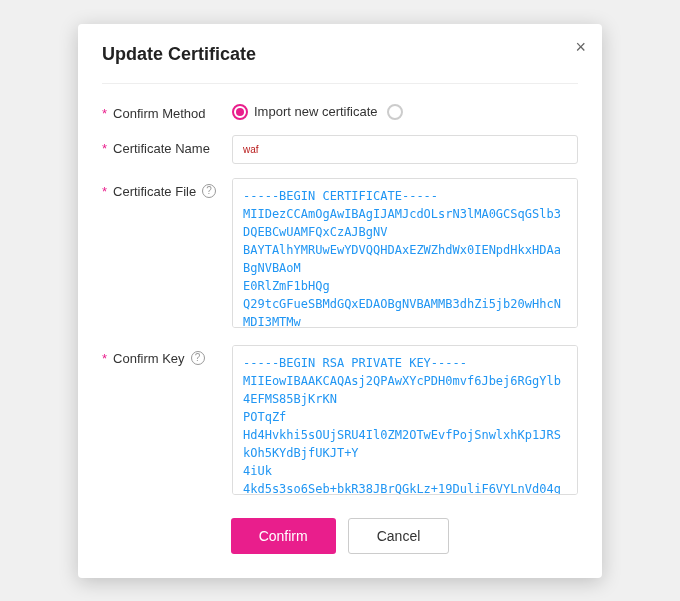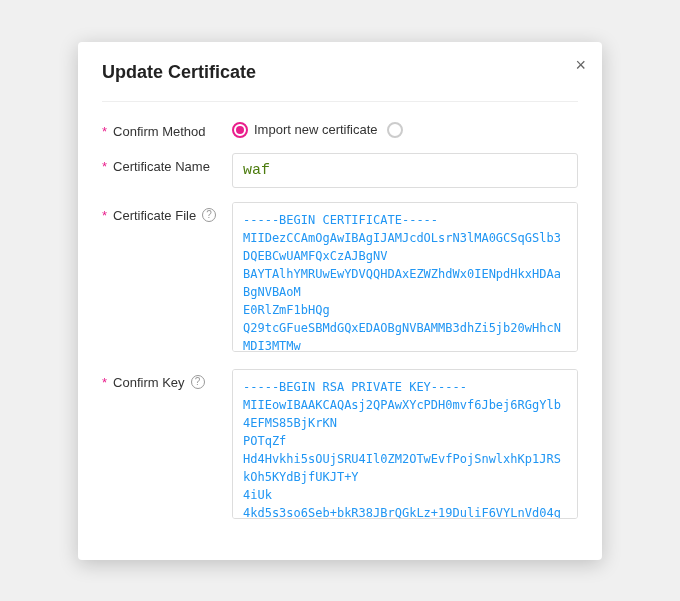--- a/index.html
+++ b/index.html
@@ -112,24 +112,23 @@
       width: 8px;
       height: 8px;
       border-radius: 50%;
       background: #e91e8c;
     }
     .text-input {
       width: 100%;
       border: 1px solid #ddd;
       border-radius: 3px;
       padding: 8px 10px;
-      font-size: 15px;
-      color: #4d7c0f;
+      font-size: 10px;
+      color: #b91c1c;
       outline: none;
-      font-family: Liberation Mono, monospace;
     }
     .textarea-field {
       width: 100%;
       height: 150px;
       border: 1px solid #ddd;
       border-radius: 3px;
       padding: 8px 10px;
       font-size: 12px;
       font-family: monospace;
       color: #2196F3;
@@ -234,13 +233,17 @@
 Hd4Hvkhi5sOUjSRU4Il0ZM2OTwEvfPojSnwlxhKp1JRSkOh5KYdBjfUKJT+Y
 4iUk
 4kd5s3so6Seb+bkR38JBrQGkLz+19DuliF6VYLnVd04gekF1W5jF3/3lZDohEr
 7a
 l40ZDzK5F0+lEmiwCe6C7BMiV7xzUucpb+HWrJ2GYBPkE27EDEOikAFsWl
 eU4wSi
 l+EJQlAdQPF/9exTqg+BF1SGr5701Kezgj8lzBSYO1ZRLlRD2KQEpWtCoMq</textarea>
     </div>
   </div>
 
+  <div class="form-actions">
+    <button class="btn-confirm">Confirm</button>
+    <button class="btn-cancel">Cancel</button>
+  </div>
 </div>
 
 </body></html>

